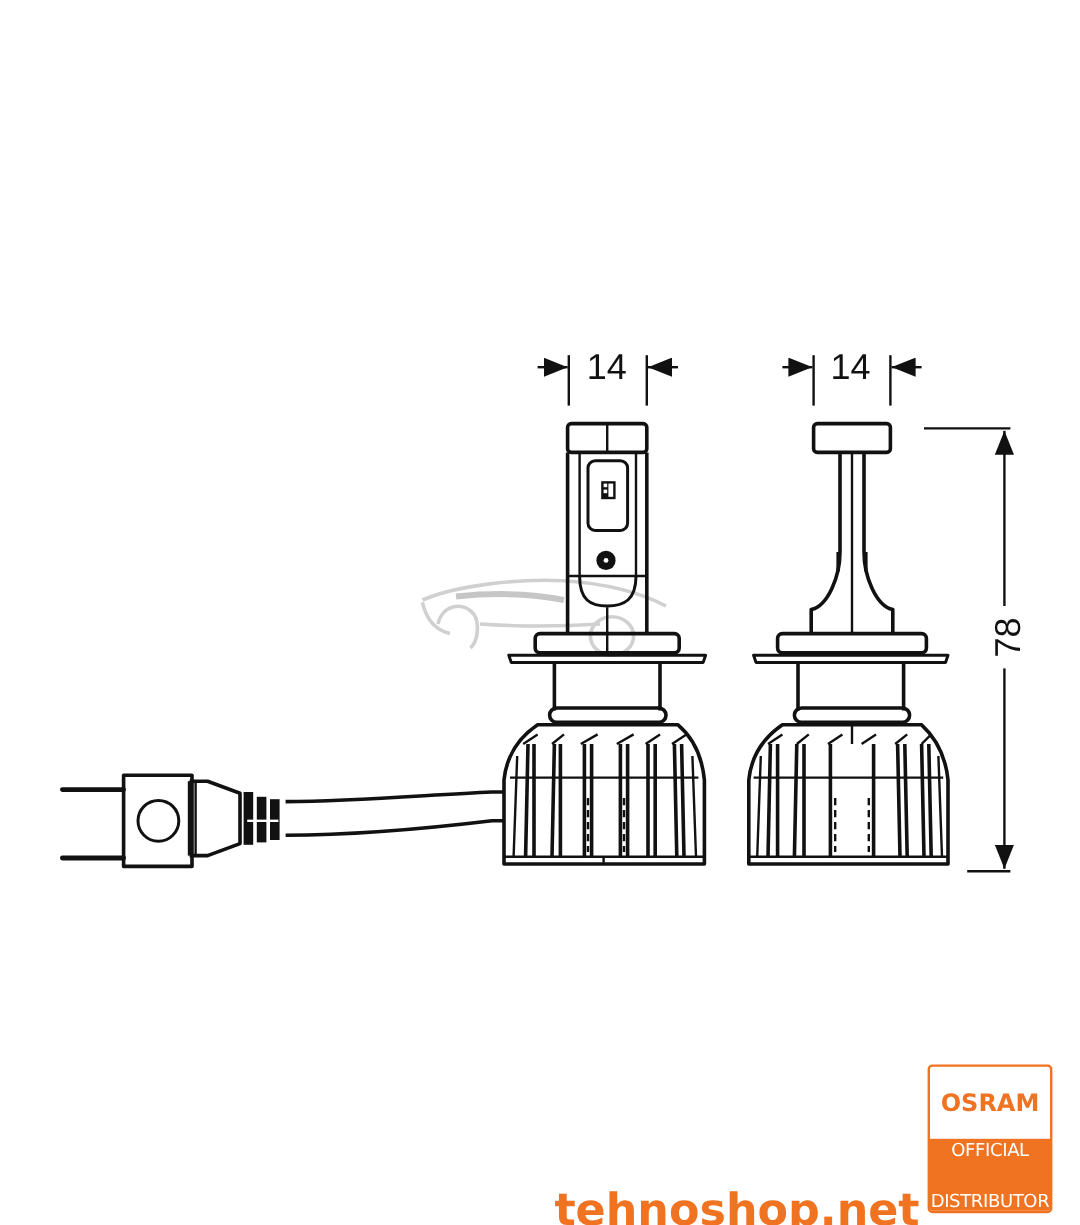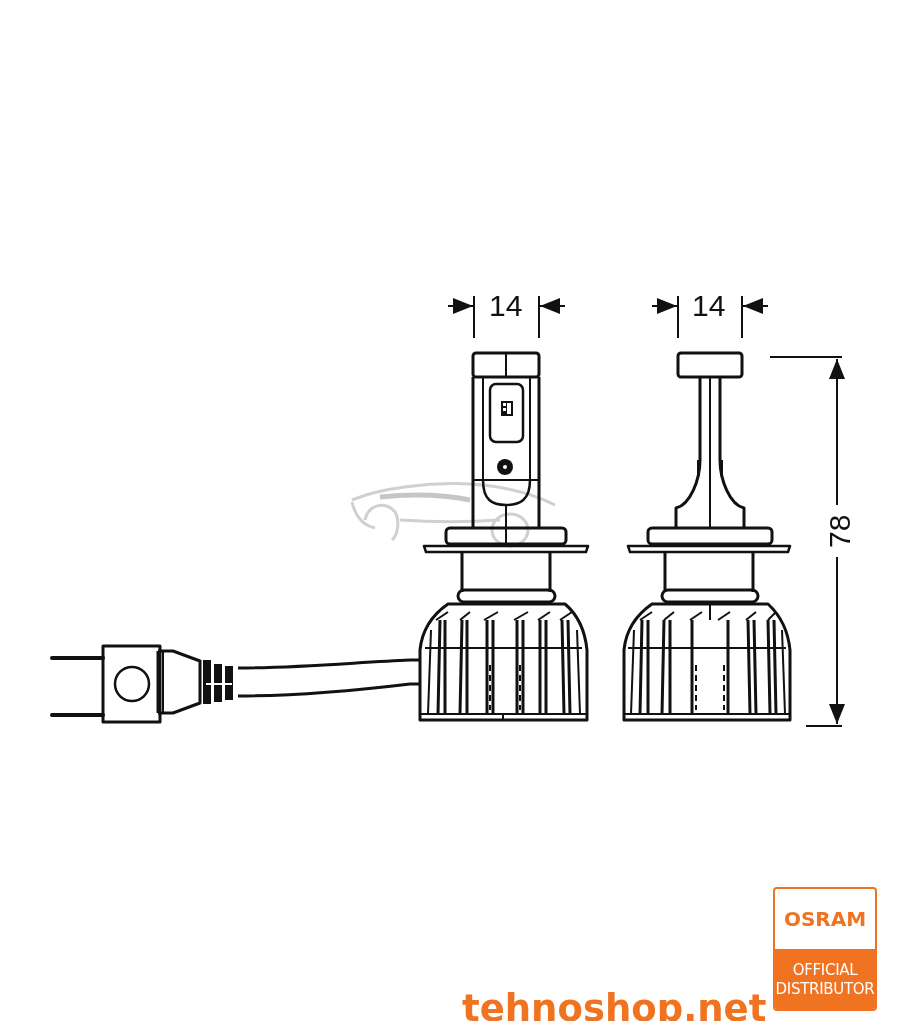--- a/index.html
+++ b/index.html
@@ -15,21 +15,21 @@
       position: absolute; left: 773px; top: 887px; width: 104px; height: 124px;
       border: 2px solid #f07321; border-radius: 4px; background: #fff; overflow: hidden;
       box-sizing: border-box;
     }
     .badge-top {
       height: 60px; display: flex; align-items: center; justify-content: center;
       font-family: "DejaVu Sans", sans-serif; font-weight: bold; font-size: 20px; color: #f07321;
     }
     .badge-bottom {
       height: 62px; background: #f07321; color: #fff; display: flex; flex-direction: column;
-      align-items: center; justify-content: center;
+      align-items: center; justify-content: space-between;
       font-family: "DejaVu Sans", sans-serif; font-size: 15px; line-height: 1.3; letter-spacing: -0.3px;
     }
   </style>
 </head>
 <body>
 
 <svg id="drawing" viewBox="0 0 900 1021" xmlns="http://www.w3.org/2000/svg">
   <defs>
     <marker id="arrowR" markerWidth="10" markerHeight="8" refX="10" refY="4" orient="auto">
       <path d="M0,0 L10,4 L0,8 Z" fill="#111"></path>

